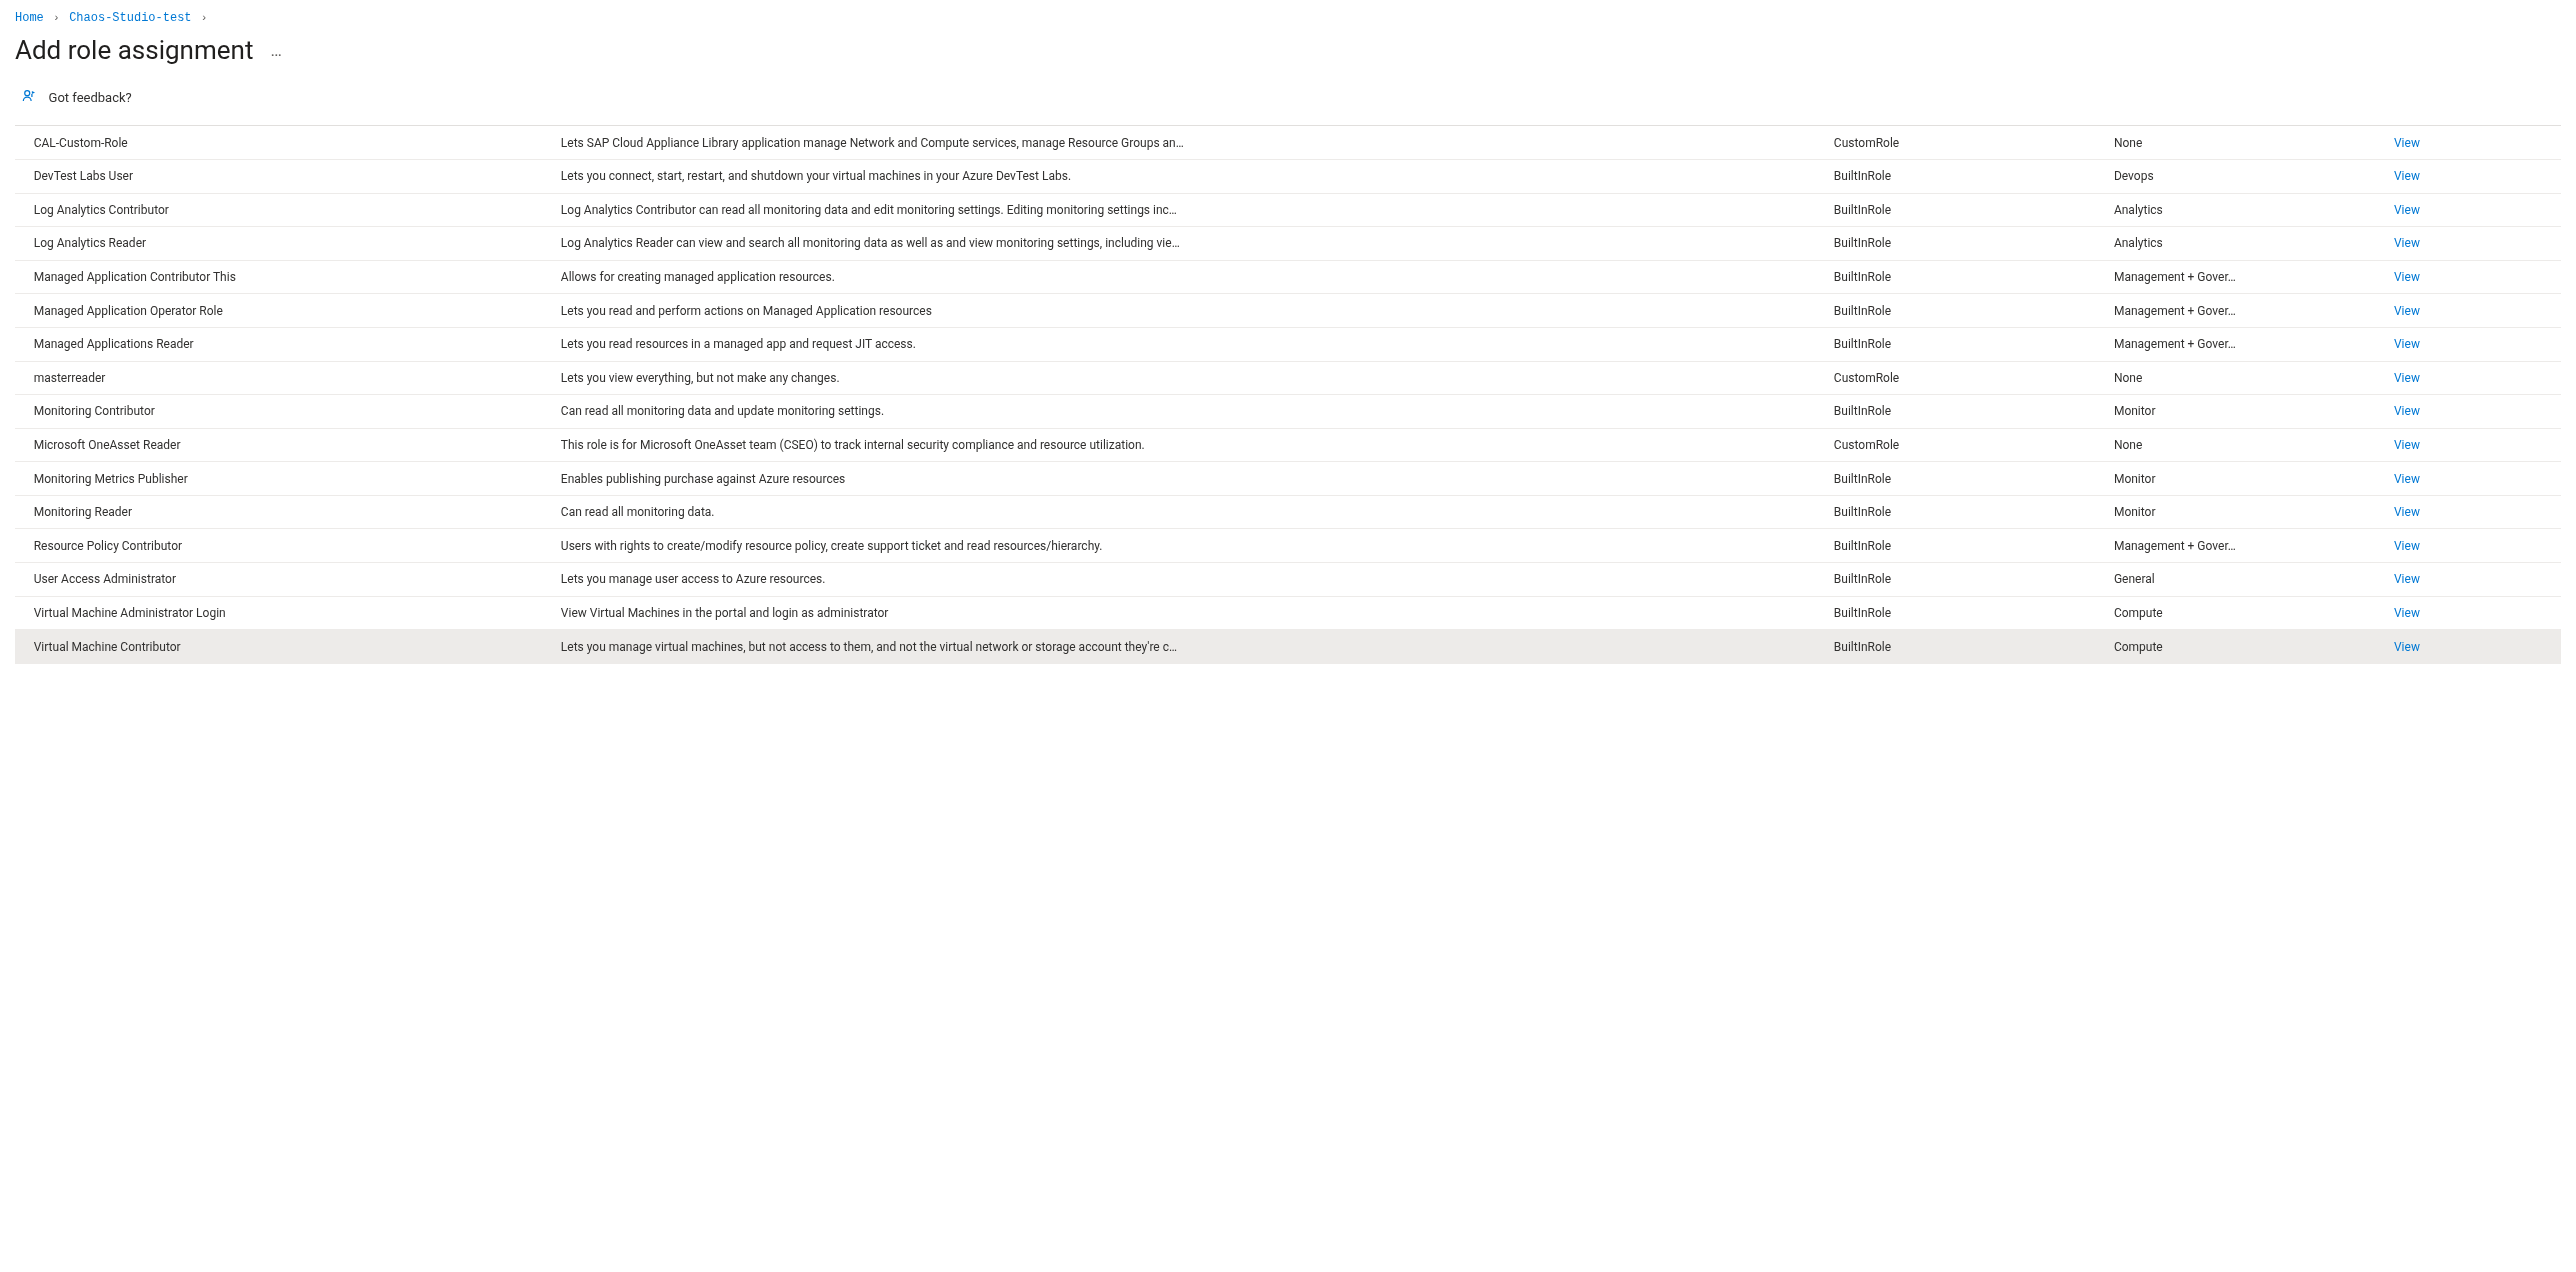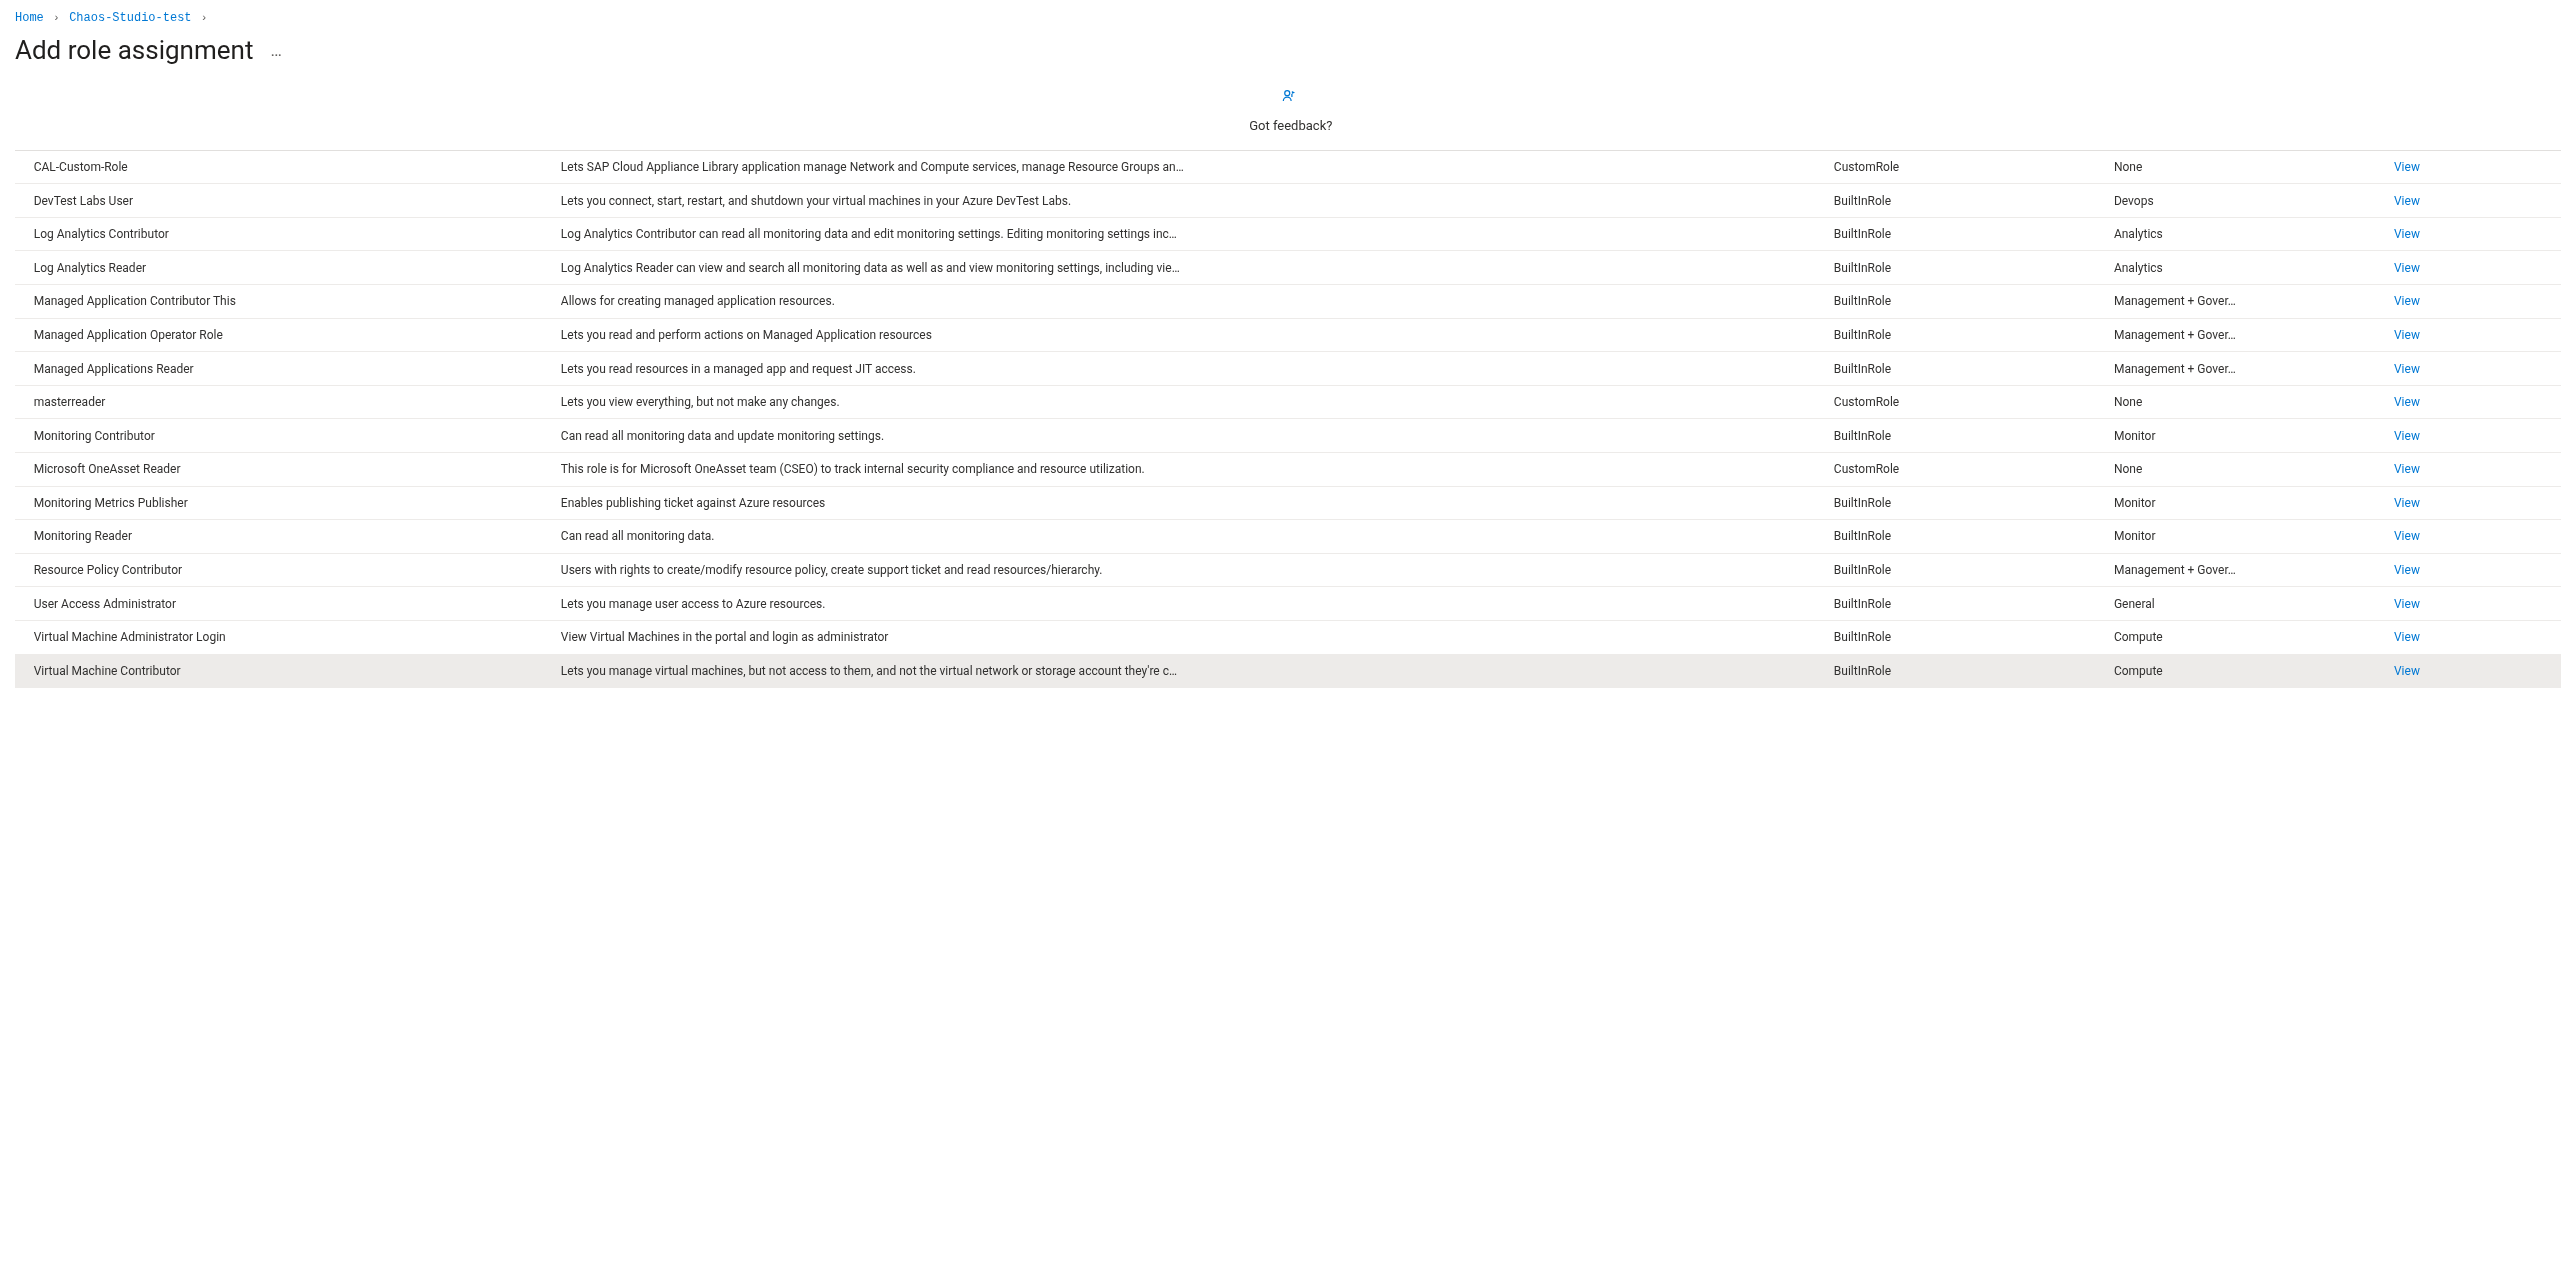--- a/index.html
+++ b/index.html
@@ -33,21 +33,20 @@
     }
     .more-dots { color: #605e5c; font-size: 17px; letter-spacing: 1.9px; cursor: pointer; }
     .feedback {
       display: flex;
       align-items: center;
       gap: 9.3px;
       padding: 1.9px 0 13px 5.6px;
       font-size: 13px;
       color: #323130;
       cursor: pointer;
-      flex-direction: column;
     }
     .feedback svg { width: 18.7px; height: 18.7px; }
     .divider { border-top: 0.9px solid #e1dfdd; margin-top: 3.7px; }
     .table { width: 100%; border-collapse: collapse; table-layout: fixed; }
     .table td {
       padding: 9.3px 11.2px;
       font-size: 12px;
       color: #323130;
       border-bottom: 0.9px solid #edebe9;
       vertical-align: middle;
@@ -229,21 +228,21 @@
           <td class="col-cat">
             <span class="ellipsis">None</span>
           </td>
           <td class="col-view"><a class="view-link">View</a></td>
         </tr>
         <tr>
           <td class="col-name">
             <span class="ellipsis">Monitoring Metrics Publisher</span>
           </td>
           <td class="col-desc">
-            <span class="ellipsis">Enables publishing ticket against Azure resources</span>
+            <span class="ellipsis">Enables publishing purchase against Azure resources</span>
           </td>
           <td class="col-type">BuiltInRole</td>
           <td class="col-cat">
             <span class="ellipsis">Monitor</span>
           </td>
           <td class="col-view"><a class="view-link">View</a></td>
         </tr>
         <tr>
           <td class="col-name">
             <span class="ellipsis">Monitoring Reader</span>

